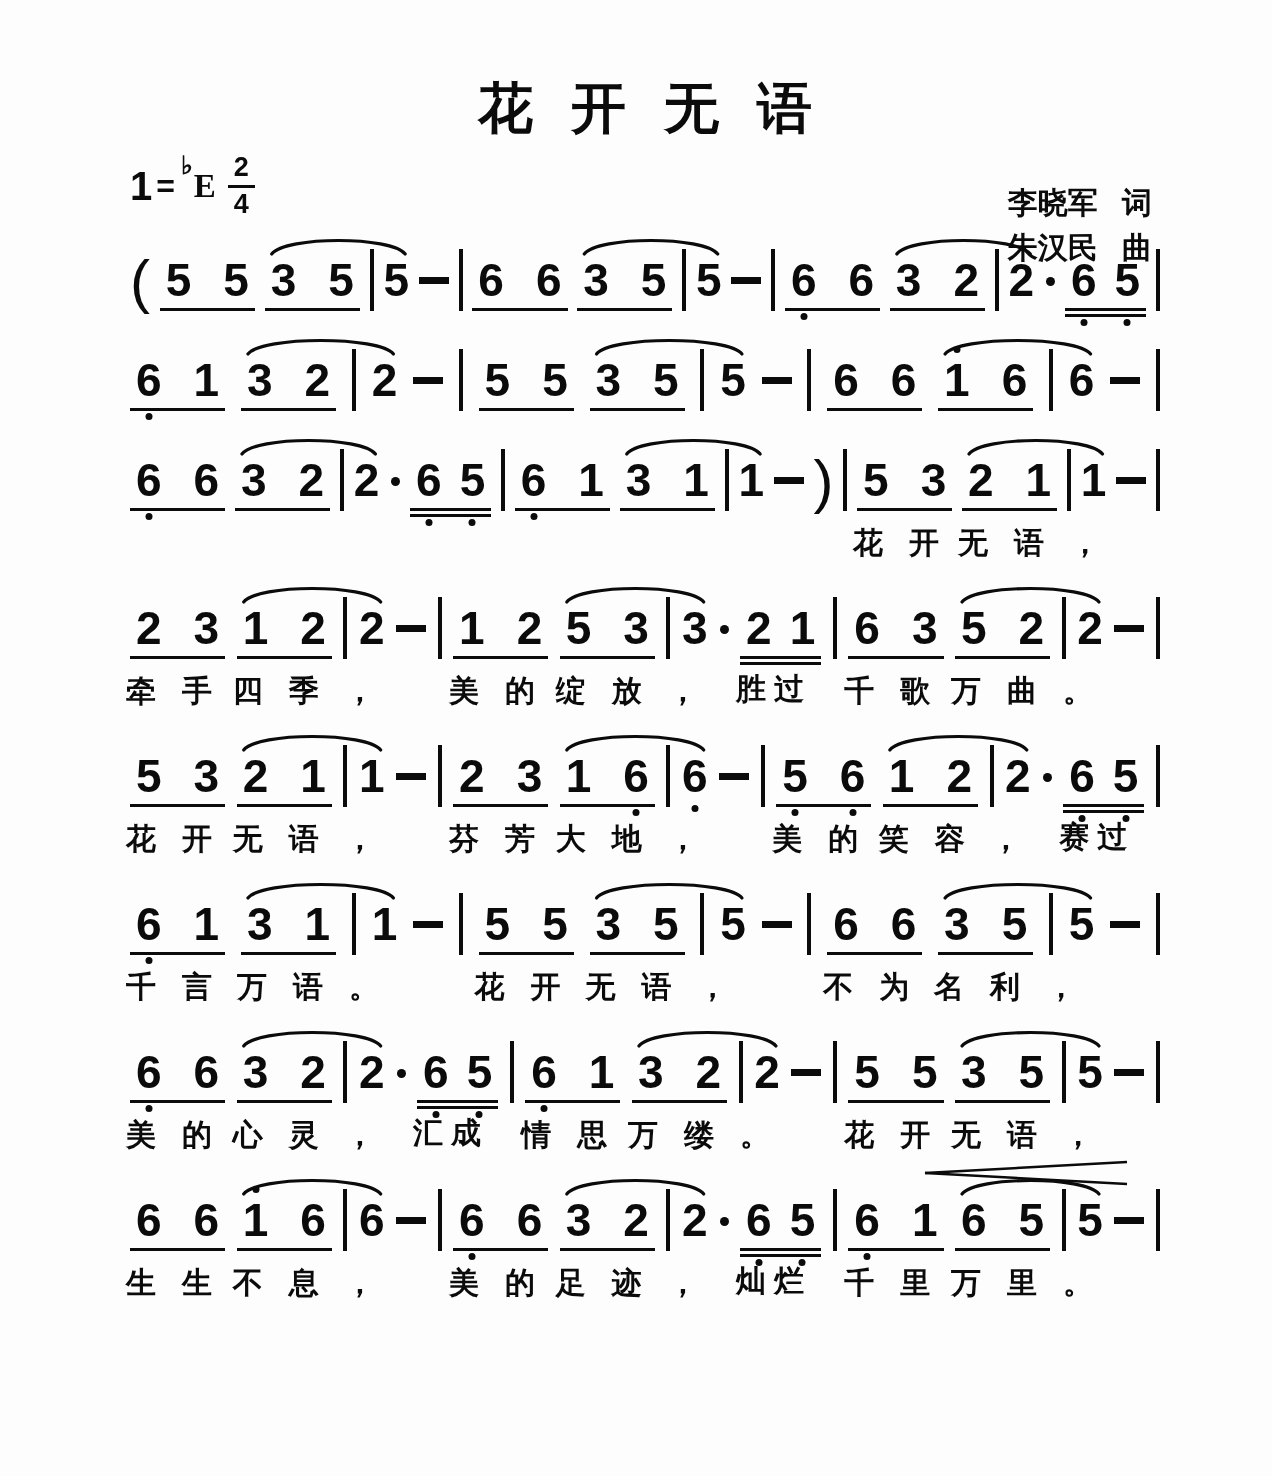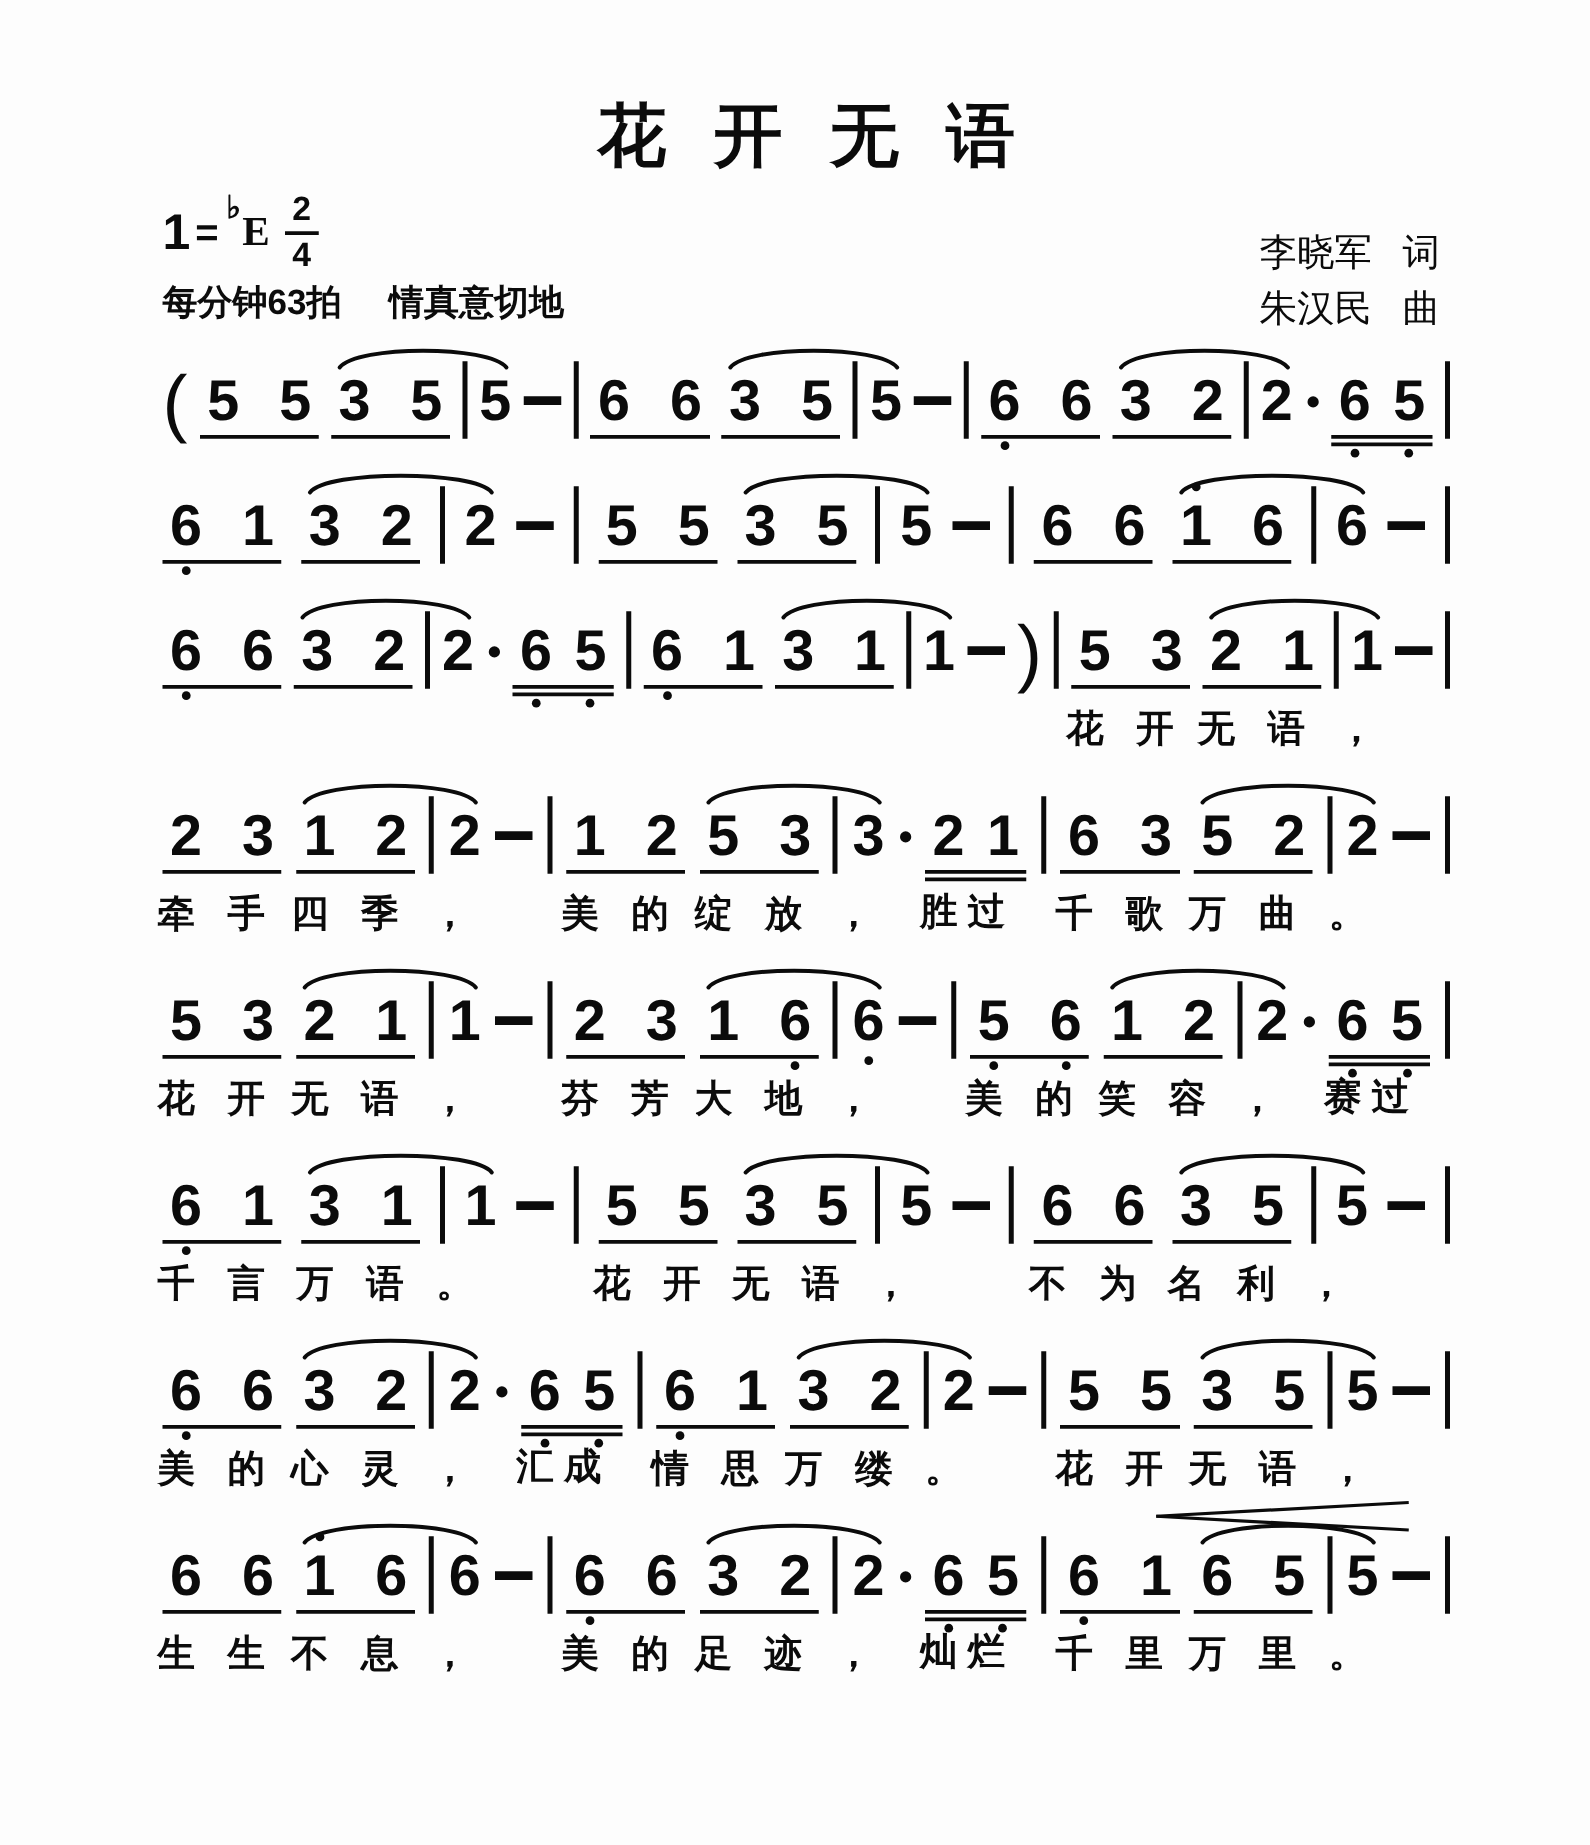--- a/index.html
+++ b/index.html
@@ -21,21 +21,21 @@
   .title span { letter-spacing:38px; margin-right:-38px; }
   .keysig { display:flex; align-items:center; margin-top:14px; font-weight:800; height:68px; }
   .keysig .one  { font-size:40px; }
   .keysig .eq   { font-size:32px; margin:0 4px; }
   .keysig .flat { font-size:25px; align-self:flex-start; margin:-2px 1px 0 2px; }
   .keysig .tonic{ font-size:33px; font-family:"Liberation Serif", serif; font-weight:700; }
   .frac { display:flex; flex-direction:column; align-items:center; font-size:27px; line-height:1.1; margin-left:12px; }
   .frac .fnum { padding:0 6px 2px; border-bottom:3px solid #0b0b0b; }
   .frac .fden { padding-top:2px; }
   .tempo-row { display:flex; gap:38px; margin-top:2px; font-size:28px; font-weight:800; }
-  .credits { position:absolute; top:180px; right:120px; font-size:30px; font-weight:400; line-height:1.5; word-spacing:16px; white-space:nowrap; }
+  .credits { position:absolute; top:180px; right:120px; font-size:30px; font-weight:700; line-height:1.5; word-spacing:16px; white-space:nowrap; }
   
   .music { margin-top:14px; }
   .mline { position:relative; height:100px; }
   .mline.lyr { height:148px; }
   .nrow { display:flex; justify-content:space-between; align-items:flex-start; padding-top:22px; }
   .note { position:relative; display:inline-block; font-size:46px; font-weight:700; line-height:1; }
   .nw { display:inline-flex; }
   .grp { position:relative; display:inline-flex; gap:32px; padding:0 6px 5px; border-bottom:3px solid #0b0b0b; }
   .grp.u2 { gap:18px; }
   .grp.u2::after { content:""; position:absolute; left:0; right:0; bottom:-9px; height:3px; background:#0b0b0b; }
@@ -62,24 +62,20 @@
     <span class="one">1</span>
     <span class="eq">=</span>
     <span class="flat">♭</span>
     <span class="tonic">E</span>
     <span class="frac">
       <span class="fnum">2</span>
       <span class="fden">4</span>
     </span>
   </div>
 
-  <div class="tempo-row">
-    <span>每分钟63拍</span>
-    <span>情真意切地</span>
-  </div>
 
   <div class="credits">
     <div>李晓军 词</div>
     <div>朱汉民 曲</div>
   </div>
 
   <div class="music" id="music">
       <div class="mline">
         <div class="nrow">
           <span class="paren">(</span>

